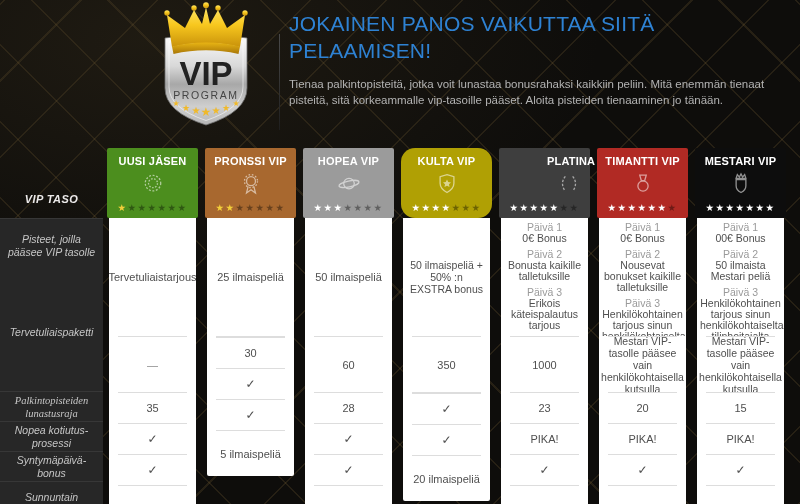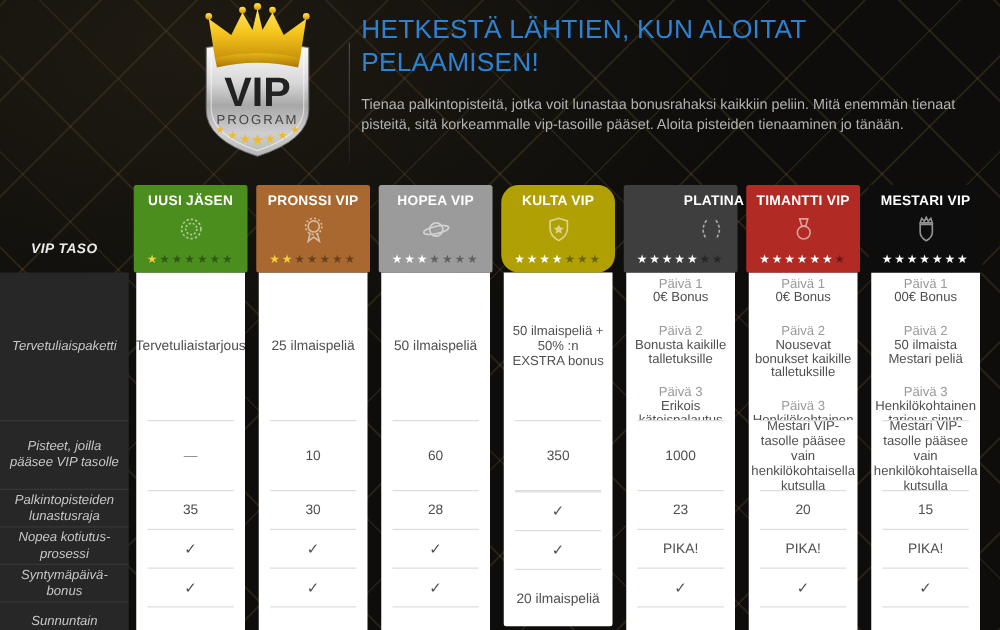--- a/index.html
+++ b/index.html
@@ -33,21 +33,21 @@
   .col-icon{height:28px;margin-top:3px;display:flex;align-items:center;justify-content:center;opacity:0.55;}
   .col-icon svg{width:26px;height:26px;}
   .col-stars{position:absolute;left:0;right:0;bottom:5px;font-size:9.5px;letter-spacing:1.5px;white-space:nowrap;}
   .col-body{margin:0 2px;background:#fff;border-radius:0 0 2px 2px;}
   .cell{box-sizing:border-box;overflow:hidden;text-align:center;color:#4f4f4f;font-size:11px;line-height:12px;}
   .cell.simple{display:flex;align-items:center;justify-content:center;padding:2px 5px;}
   .cell.small{font-size:10.5px;}
   .cell.check{font-size:12px;}
   .cell.dash{color:#8a8a8a;}
   .cell.days{padding:3px 3px 0 3px;font-size:10.5px;line-height:11px;}
-  .day-label{color:#9a9a9a;margin-top:16px;}
+  .day-label{color:#9a9a9a;margin-top:5px;}
   .day-label.first{margin-top:1px;}
   .day-text{color:#4f4f4f;}
   .csep{height:1px;background:#ddd;margin:0 9px;}
 </style>
 </head>
 <body>
 
 <div id="screen">
 
   <svg class="logo-svg" viewBox="0 0 108 126">
@@ -92,37 +92,37 @@
         <text x="64" y="112" text-anchor="middle" font-size="10" fill="#f0b929">★</text>
         <text x="74" y="109" text-anchor="middle" font-size="9" fill="#f0b929">★</text>
         <text x="84" y="104" text-anchor="middle" font-size="8" fill="#f0b929">★</text>
       </g>
   </svg>
 
   <div class="hero-divider"></div>
 
   <div class="hero-text">
     <div class="headline">
-      <div>HETKESTÄ LÄHTIEN, KUN ALOITAT</div>
+      <div>JOKAINEN PANOS VAIKUTTAA SIITÄ</div>
       <div>PELAAMISEN!</div>
     </div>
     <div class="hero-par">Tienaa palkintopisteitä, jotka voit lunastaa bonusrahaksi kaikkiin peliin. Mitä enemmän tienaat pisteitä, sitä korkeammalle vip-tasoille pääset. Aloita pisteiden tienaaminen jo tänään.</div>
   </div>
 
   <div class="rail-header">
     <span class="vip-taso">VIP TASO</span>
   </div>
   <div id="rail-body">
+      <div class="rail-row sep-top" style="height: 55px;">
+        <div class="rail-label">Pisteet, joilla pääsee VIP tasolle</div>
+      </div>
       <div class="rail-row" style="height: 118px;">
         <div class="rail-label">Tervetuliaispaketti</div>
       </div>
-      <div class="rail-row sep-top" style="height: 55px;">
-        <div class="rail-label">Pisteet, joilla pääsee VIP tasolle</div>
-      </div>
-      <div class="rail-row sep-top" style="height: 30px;">
+      <div class="rail-row sep-top" style="height: 30px; font-family: Liberation Serif, serif;">
         <div class="rail-label">Palkintopisteiden lunastusraja</div>
       </div>
       <div class="rail-row sep-top" style="height: 30px;">
         <div class="rail-label">Nopea kotiutus-prosessi</div>
       </div>
       <div class="rail-row sep-top" style="height: 30px;">
         <div class="rail-label">Syntymäpäivä-bonus</div>
       </div>
       <div class="rail-row sep-top" style="height: 45px;">
         <div class="rail-label">Sunnuntain ilmaispelit</div>
@@ -162,21 +162,20 @@
               <circle cx="16" cy="12.5" r="5.5" fill="none" stroke="#fff" stroke-width="1.6"></circle>
               <circle cx="16" cy="12.5" r="8" fill="none" stroke="#fff" stroke-width="1.6" stroke-dasharray="2 2.2"></circle>
               <path d="M12.5 19 L10.5 27 L16 23 L21.5 27 L19.5 19" fill="none" stroke="#fff" stroke-width="1.6"></path>
             </svg>
           </div>
           <div class="col-stars"><span style="color: rgb(242, 206, 58);">★</span><span style="color: rgb(242, 206, 58);">★</span><span style="color: rgba(0, 0, 0, 0.38);">★</span><span style="color: rgba(0, 0, 0, 0.38);">★</span><span style="color: rgba(0, 0, 0, 0.38);">★</span><span style="color: rgba(0, 0, 0, 0.38);">★</span><span style="color: rgba(0, 0, 0, 0.38);">★</span></div>
         </div>
         <div class="col-body">
           <div class="cell simple" style="height: 118px;">25 ilmaispeliä</div>
           <div class="csep"></div>
-          <div class="cell simple" style="height: 55px;">10</div>
           <div class="csep"></div>
           <div class="cell simple" style="height: 30px;">30</div>
           <div class="csep"></div>
           <div class="cell simple check" style="height: 30px;">✓</div>
           <div class="csep"></div>
           <div class="cell simple check" style="height: 30px;">✓</div>
           <div class="csep"></div>
           <div class="cell simple" style="height: 45px;">5 ilmaispeliä</div>
         </div>
       </div>

